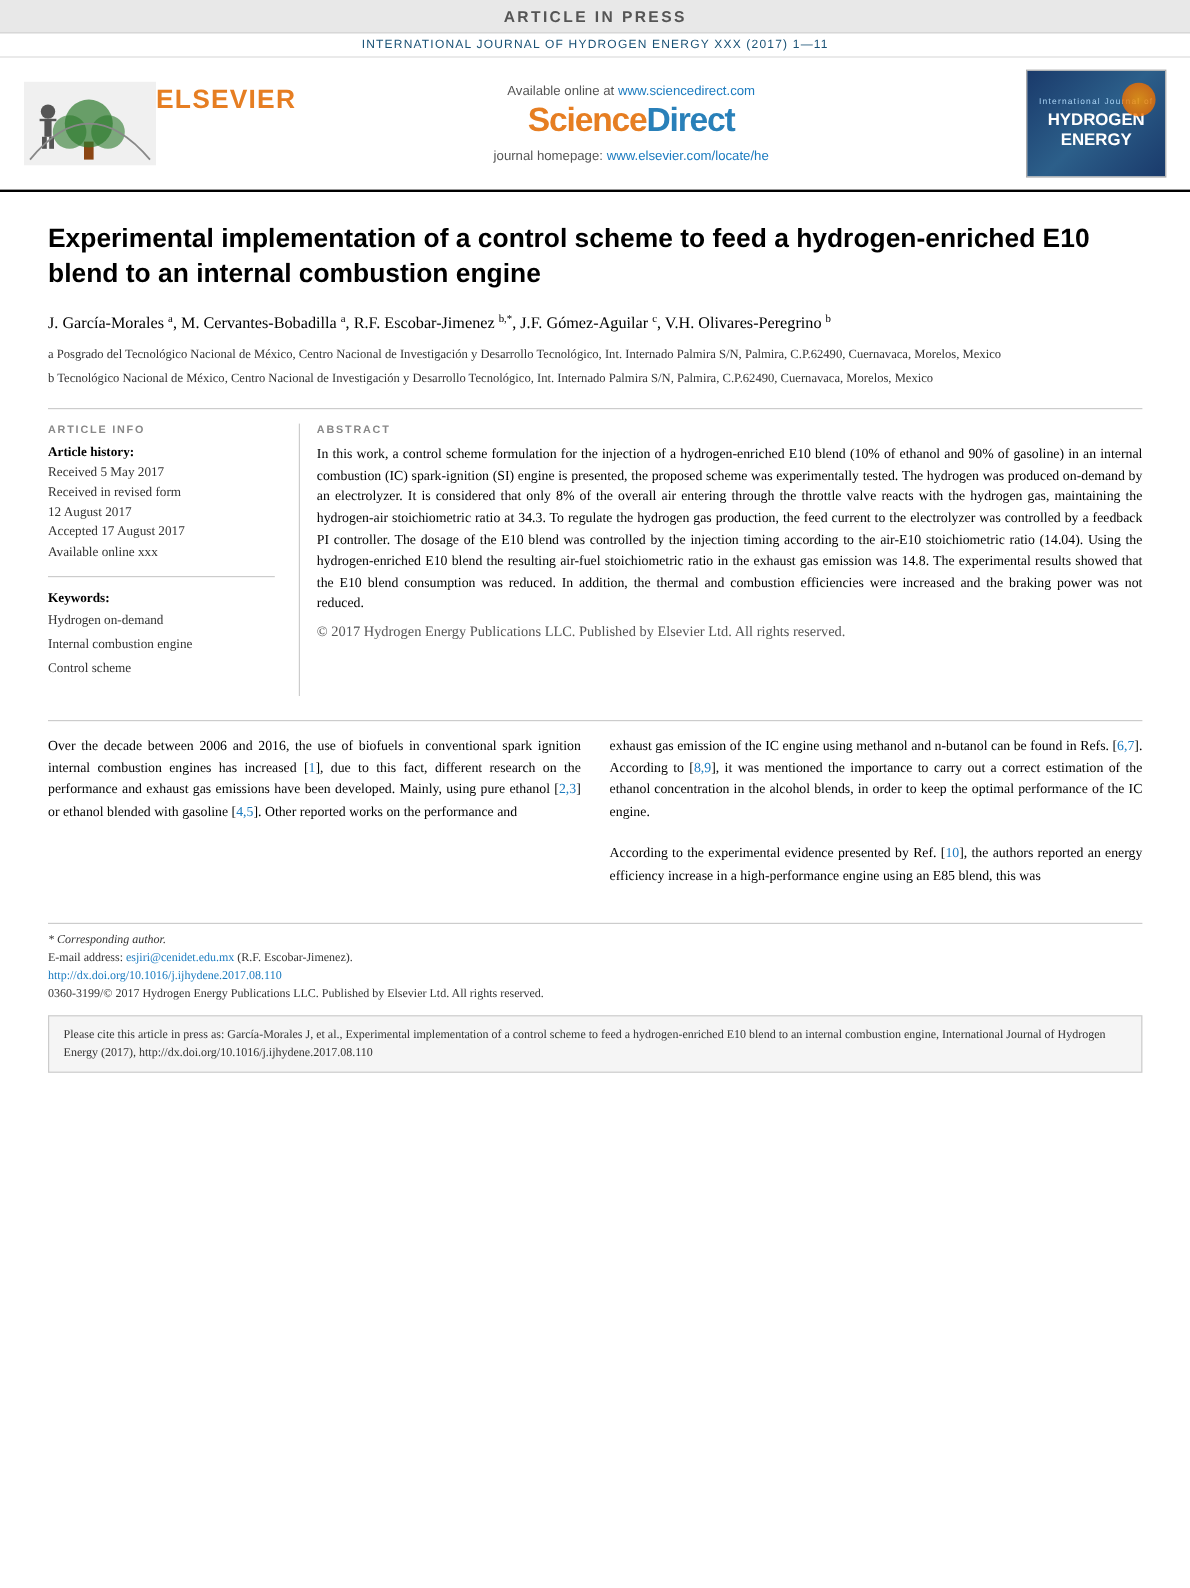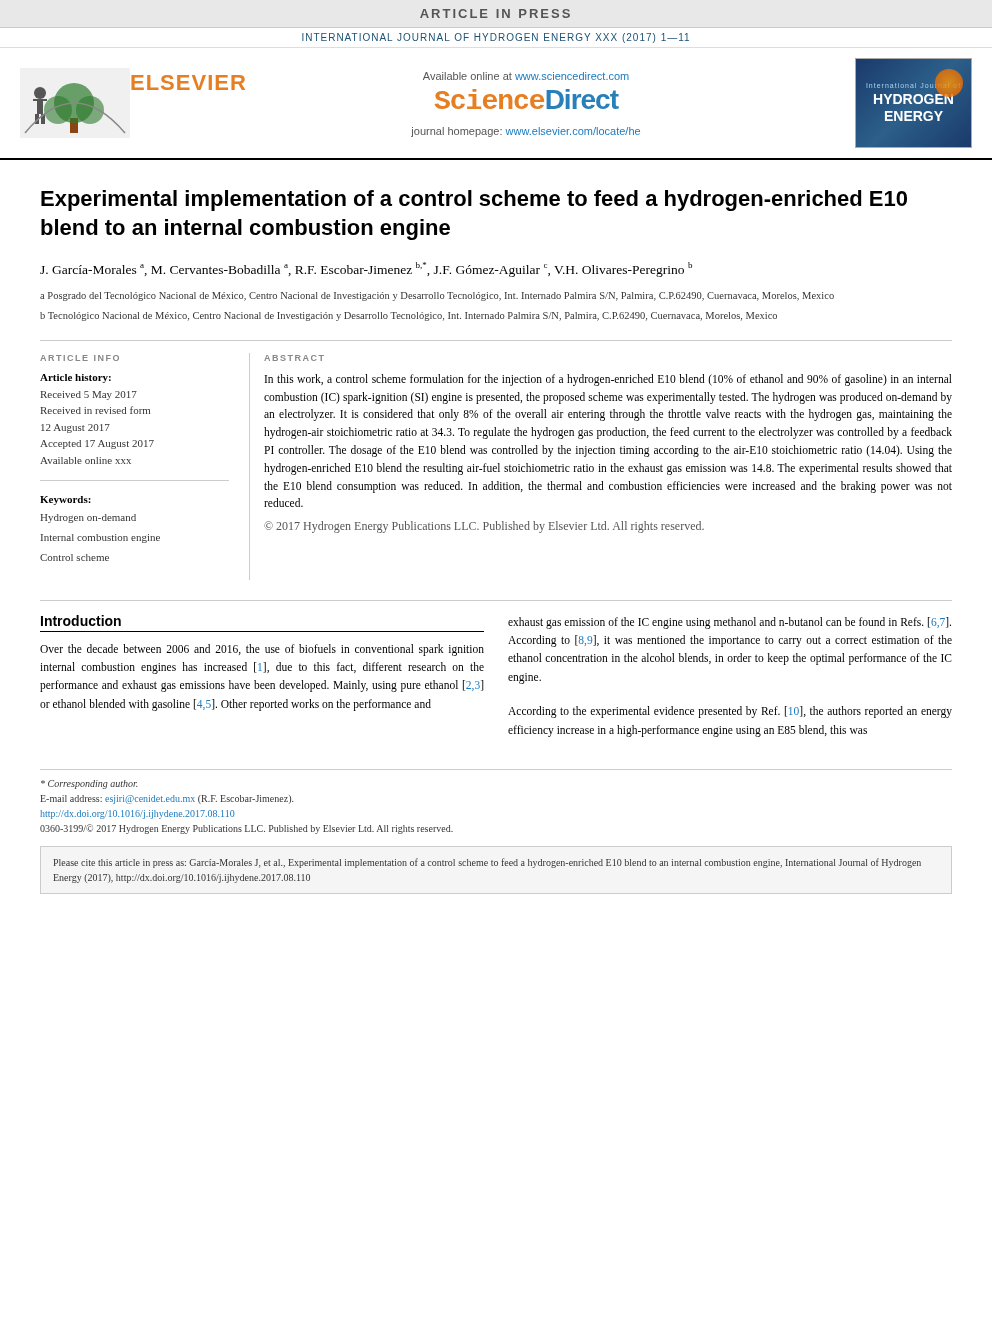--- a/index.html
+++ b/index.html
@@ -361,21 +361,21 @@
       <div class="elsevier-text">ELSEVIER</div>
     </div>
   </div>
 
   <div class="center-header">
     <div class="available-online">
       <span>Available online at</span>
       <a style="color:#1a7abf; font-family:Arial,sans-serif; font-size:11px;">www.sciencedirect.com</a>
     </div>
     <div class="sciencedirect-title">
-      <span class="sd-blue" style="color:#e67e22;font-family:Liberation Mono, monospace;">Science</span><span style="color:#2980b9;">Direct</span>
+      <span class="sd-blue" style="color:#e67e22;">Science</span><span style="color:#2980b9;">Direct</span>
     </div>
     <div class="journal-homepage">
       <span>journal homepage:</span>
       <a style="color:#1a7abf;">www.elsevier.com/locate/he</a>
     </div>
   </div>
 
   <div class="right-logo-section">
     <div class="hydrogen-energy-logo">
       <div class="logo-top-text">International Journal of</div>
@@ -435,21 +435,20 @@
       <div class="copyright-line">© 2017 Hydrogen Energy Publications LLC. Published by Elsevier Ltd. All rights reserved.</div>
     </div>
 
   </div>
 
   <hr class="divider">
 
   <div class="body-content">
 
     <div class="body-left-col">
-      <div class="section-title">Introduction</div>
       <div class="body-text">
         Over the decade between 2006 and 2016, the use of biofuels in conventional spark ignition internal combustion engines has increased [<span class="ref">1</span>], due to this fact, different research on the performance and exhaust gas emissions have been developed. Mainly, using pure ethanol [<span class="ref">2,3</span>] or ethanol blended with gasoline [<span class="ref">4,5</span>]. Other reported works on the performance and
       </div>
     </div>
 
     <div class="body-right-col">
       <div class="body-text">
         exhaust gas emission of the IC engine using methanol and n-butanol can be found in Refs. [<span class="ref">6,7</span>]. According to [<span class="ref">8,9</span>], it was mentioned the importance to carry out a correct estimation of the ethanol concentration in the alcohol blends, in order to keep the optimal performance of the IC engine.
       </div>
       <br>

